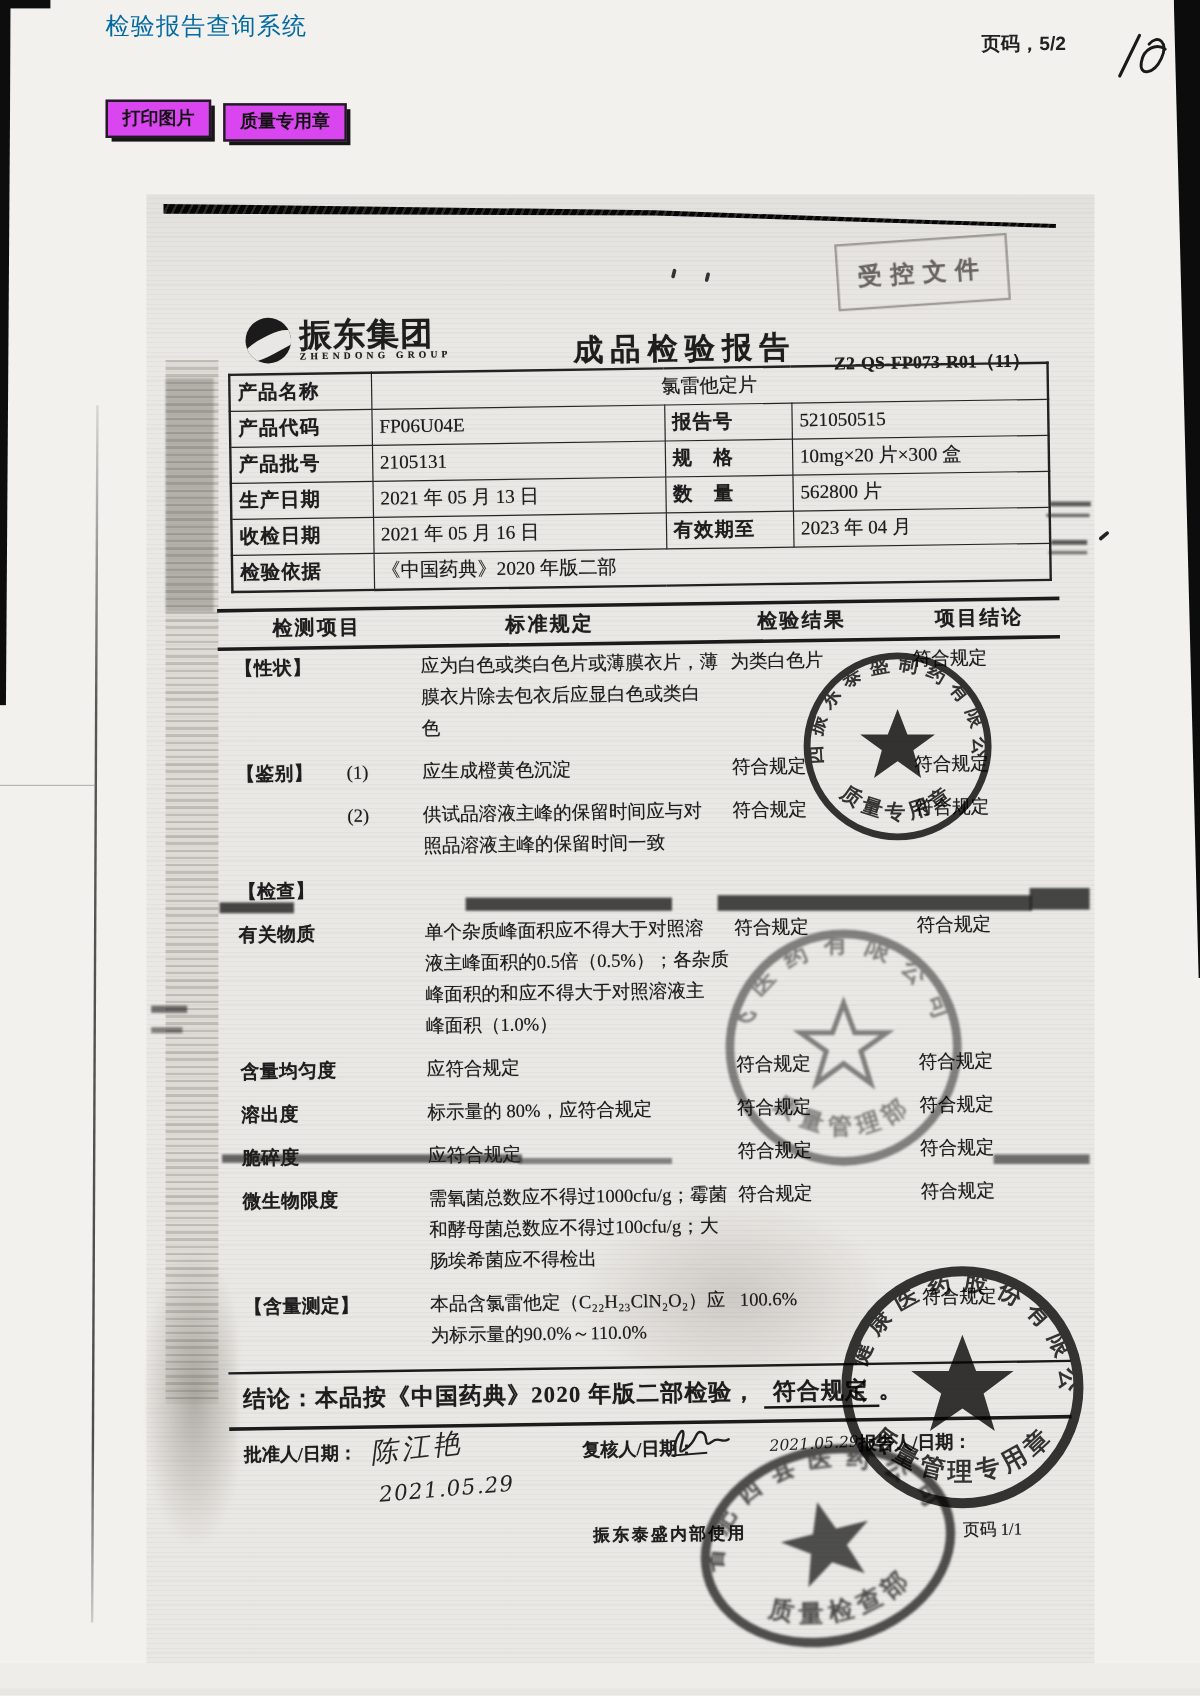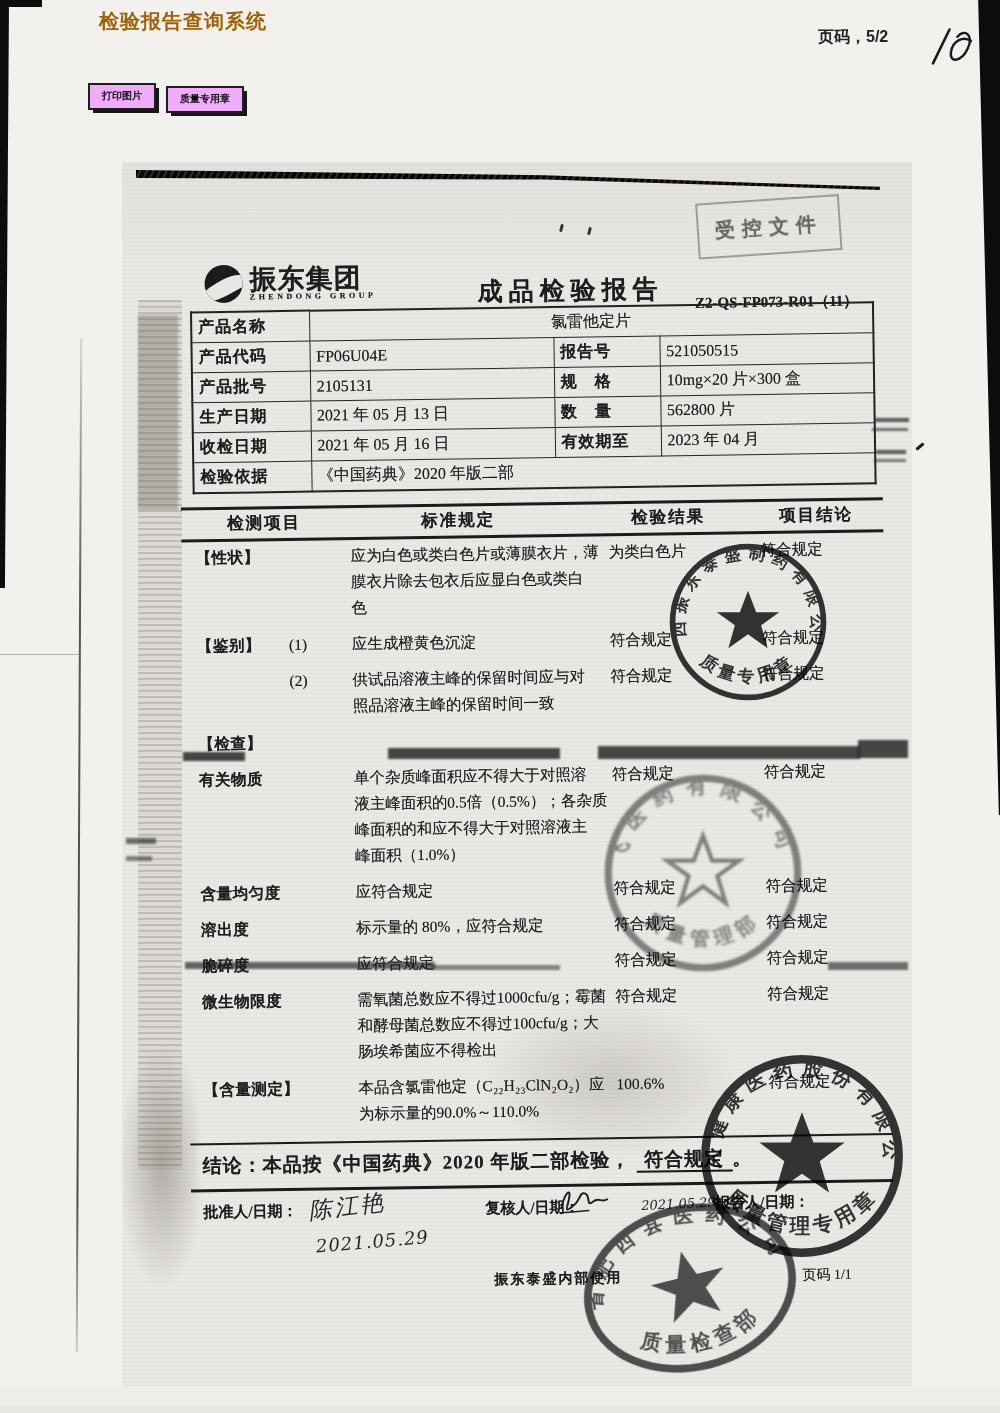--- a/index.html
+++ b/index.html
@@ -1,25 +1,25 @@
 <!DOCTYPE html>
 <html><head>
 <meta charset="utf-8">
 <style>
   html,body{margin:0;padding:0;}
   body{width:1000px;height:1413px;position:relative;background:#f2f1ee;overflow:hidden;
        font-family:"Liberation Sans",sans-serif;color:#1c1c1c;}
   
-  .sys-title{position:absolute;left:88px;top:8px;font-size:20px;font-weight:bold;
-             letter-spacing:1px;color:#a16207;margin-left:11px;}
+  .sys-title{position:absolute;left:88px;top:8px;font-size:20px;font-weight:normal;
+             letter-spacing:1px;color:#0369a1;}
   .page-ind{position:absolute;left:818px;top:27px;font-size:16px;font-weight:bold;color:#222;}
   .hw-ten{position:absolute;left:925px;top:22px;transform:rotate(9deg);}
   .btn-row{position:absolute;left:88px;top:83px;display:flex;gap:10px;align-items:flex-start;}
-  .qbtn{background:#f0abfc;border:2px solid #1e1e1e;box-shadow:4px 4px 0 -1px #161616;
-        font-size:10px;font-weight:bold;padding:4px 12px 5px;color:#111;cursor:pointer;
+  .qbtn{background:#d946ef;border:2px solid #1e1e1e;box-shadow:4px 4px 0 -1px #161616;
+        font-size:15px;font-weight:bold;padding:4px 12px 5px;color:#111;cursor:pointer;
         font-family:"Liberation Sans",sans-serif;}
   .qbtn.second{margin-top:3px;}
   
   .paper{position:absolute;left:122px;top:162px;width:790px;height:1228px;background:#eae8e4;
          background-image:linear-gradient(180deg,rgba(120,115,108,.06),rgba(120,115,108,0) 120px),
                           repeating-linear-gradient(0deg,rgba(110,105,98,.05) 0 1px,rgba(0,0,0,0) 1px 4px);}
   .edge-band{position:absolute;left:138px;top:300px;width:44px;height:870px;
              background:repeating-linear-gradient(180deg,rgba(95,90,82,.30) 0 2px,rgba(150,145,138,.14) 2px 6px);
              filter:blur(.4px);}
   .edge-band-dark{position:absolute;left:138px;top:315px;width:40px;height:195px;

